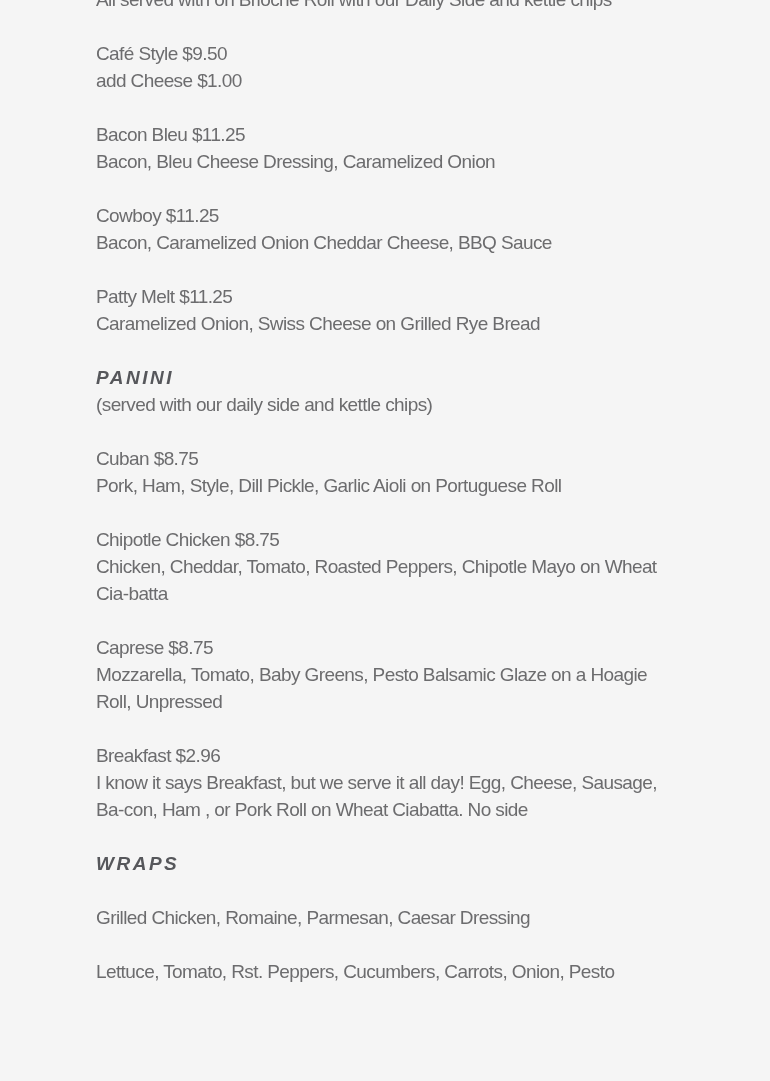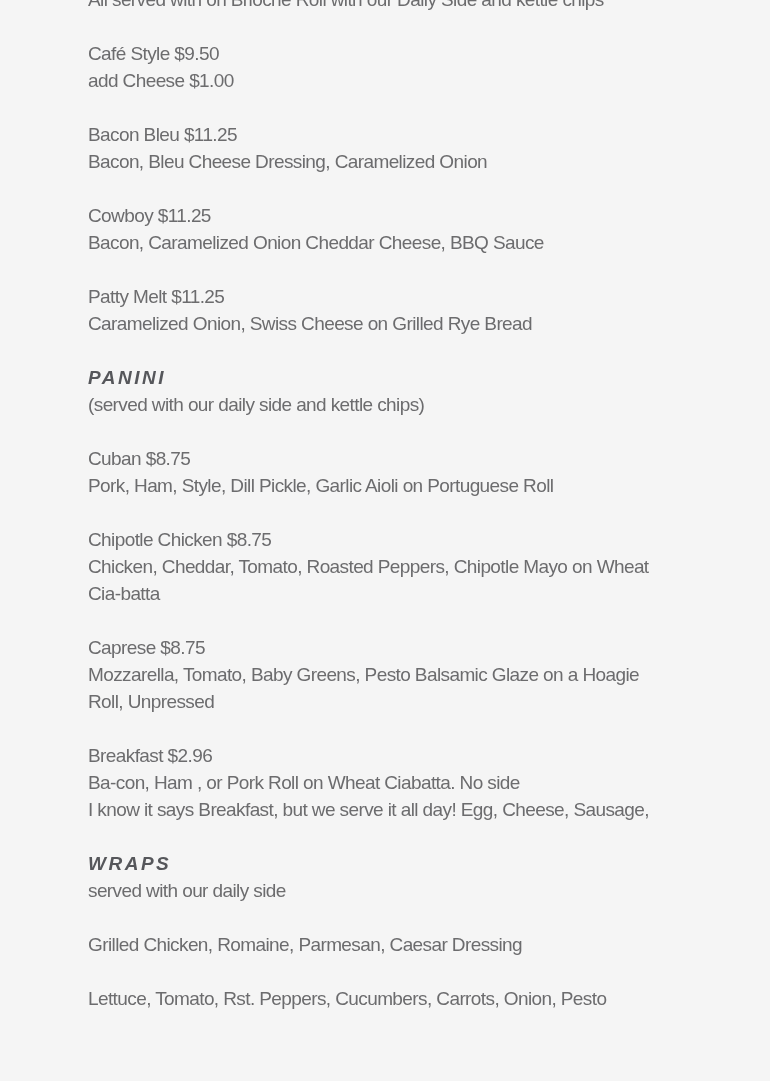--- a/index.html
+++ b/index.html
@@ -21,21 +21,21 @@
   .line {
     height: 27px;
     line-height: 27px;
     white-space: nowrap;
     font-size: 19px;
     letter-spacing: -0.6px;
     color: #6c6c6e;
     font-weight: 400;
   }
   .block {
-    margin: 0 0 27px 0;
+    margin: 0 0 27px 8px;
   }
   .block:last-child {
     margin-bottom: 0;
   }
   .heading {
     font-weight: 700;
     letter-spacing: 2.5px;
     color: #56575b;
     font-style: italic;
   }
@@ -110,27 +110,26 @@
     </div>
     <div class="line">Mozzarella, Tomato, Baby Greens, Pesto Balsamic Glaze on a Hoagie</div>
     <div class="line">Roll, Unpressed</div>
   </div>
 
   <div class="block">
     <div class="line">
       <span>Breakfast</span>
       <span>$2.96</span>
     </div>
+    <div class="line">I know it says Breakfast, but we serve it all day! Egg, Cheese, Sausage,</div>
     <div class="line">Ba-con, Ham , or Pork Roll on Wheat Ciabatta. No side</div>
-    <div class="line">I know it says Breakfast, but we serve it all day! Egg, Cheese, Sausage,</div>
   </div>
 
   <div class="block">
     <div class="line heading">WRAPS</div>
-    <div class="line">served with our daily side</div>
   </div>
 
   <div class="block">
     <div class="line">Grilled Chicken, Romaine, Parmesan, Caesar Dressing</div>
   </div>
 
   <div class="block">
     <div class="line">Lettuce, Tomato, Rst. Peppers, Cucumbers, Carrots, Onion, Pesto</div>
   </div>
 

